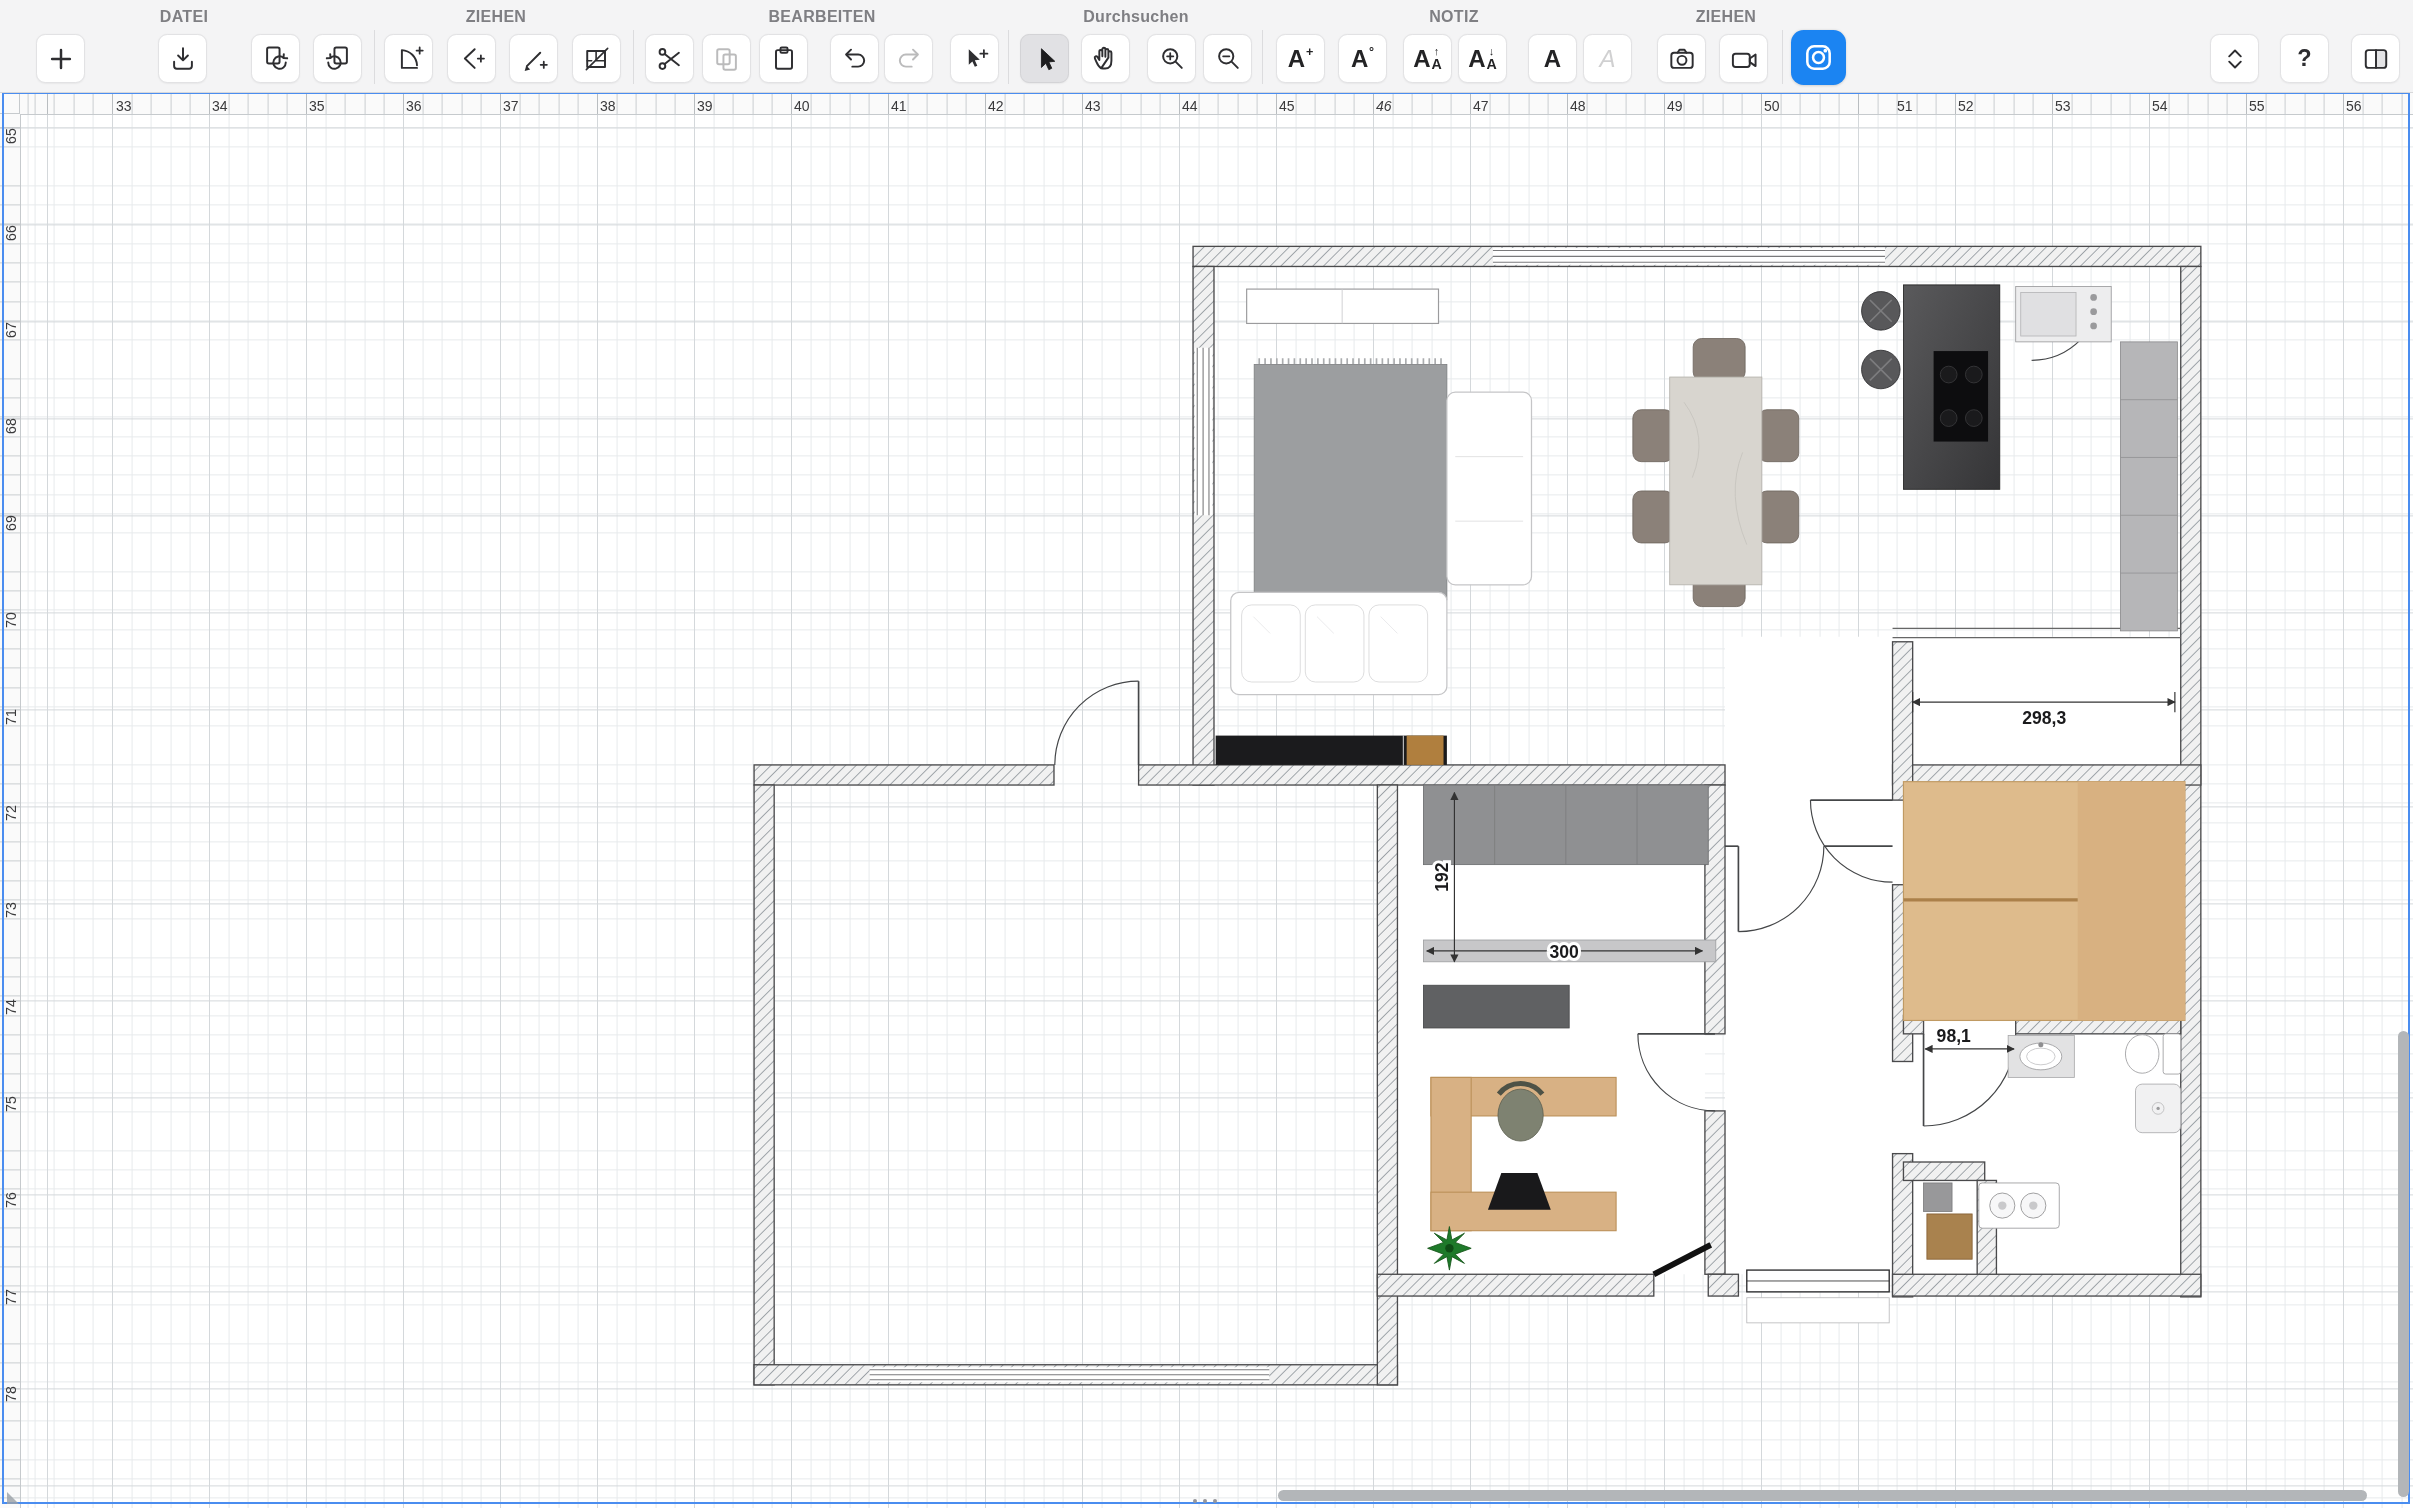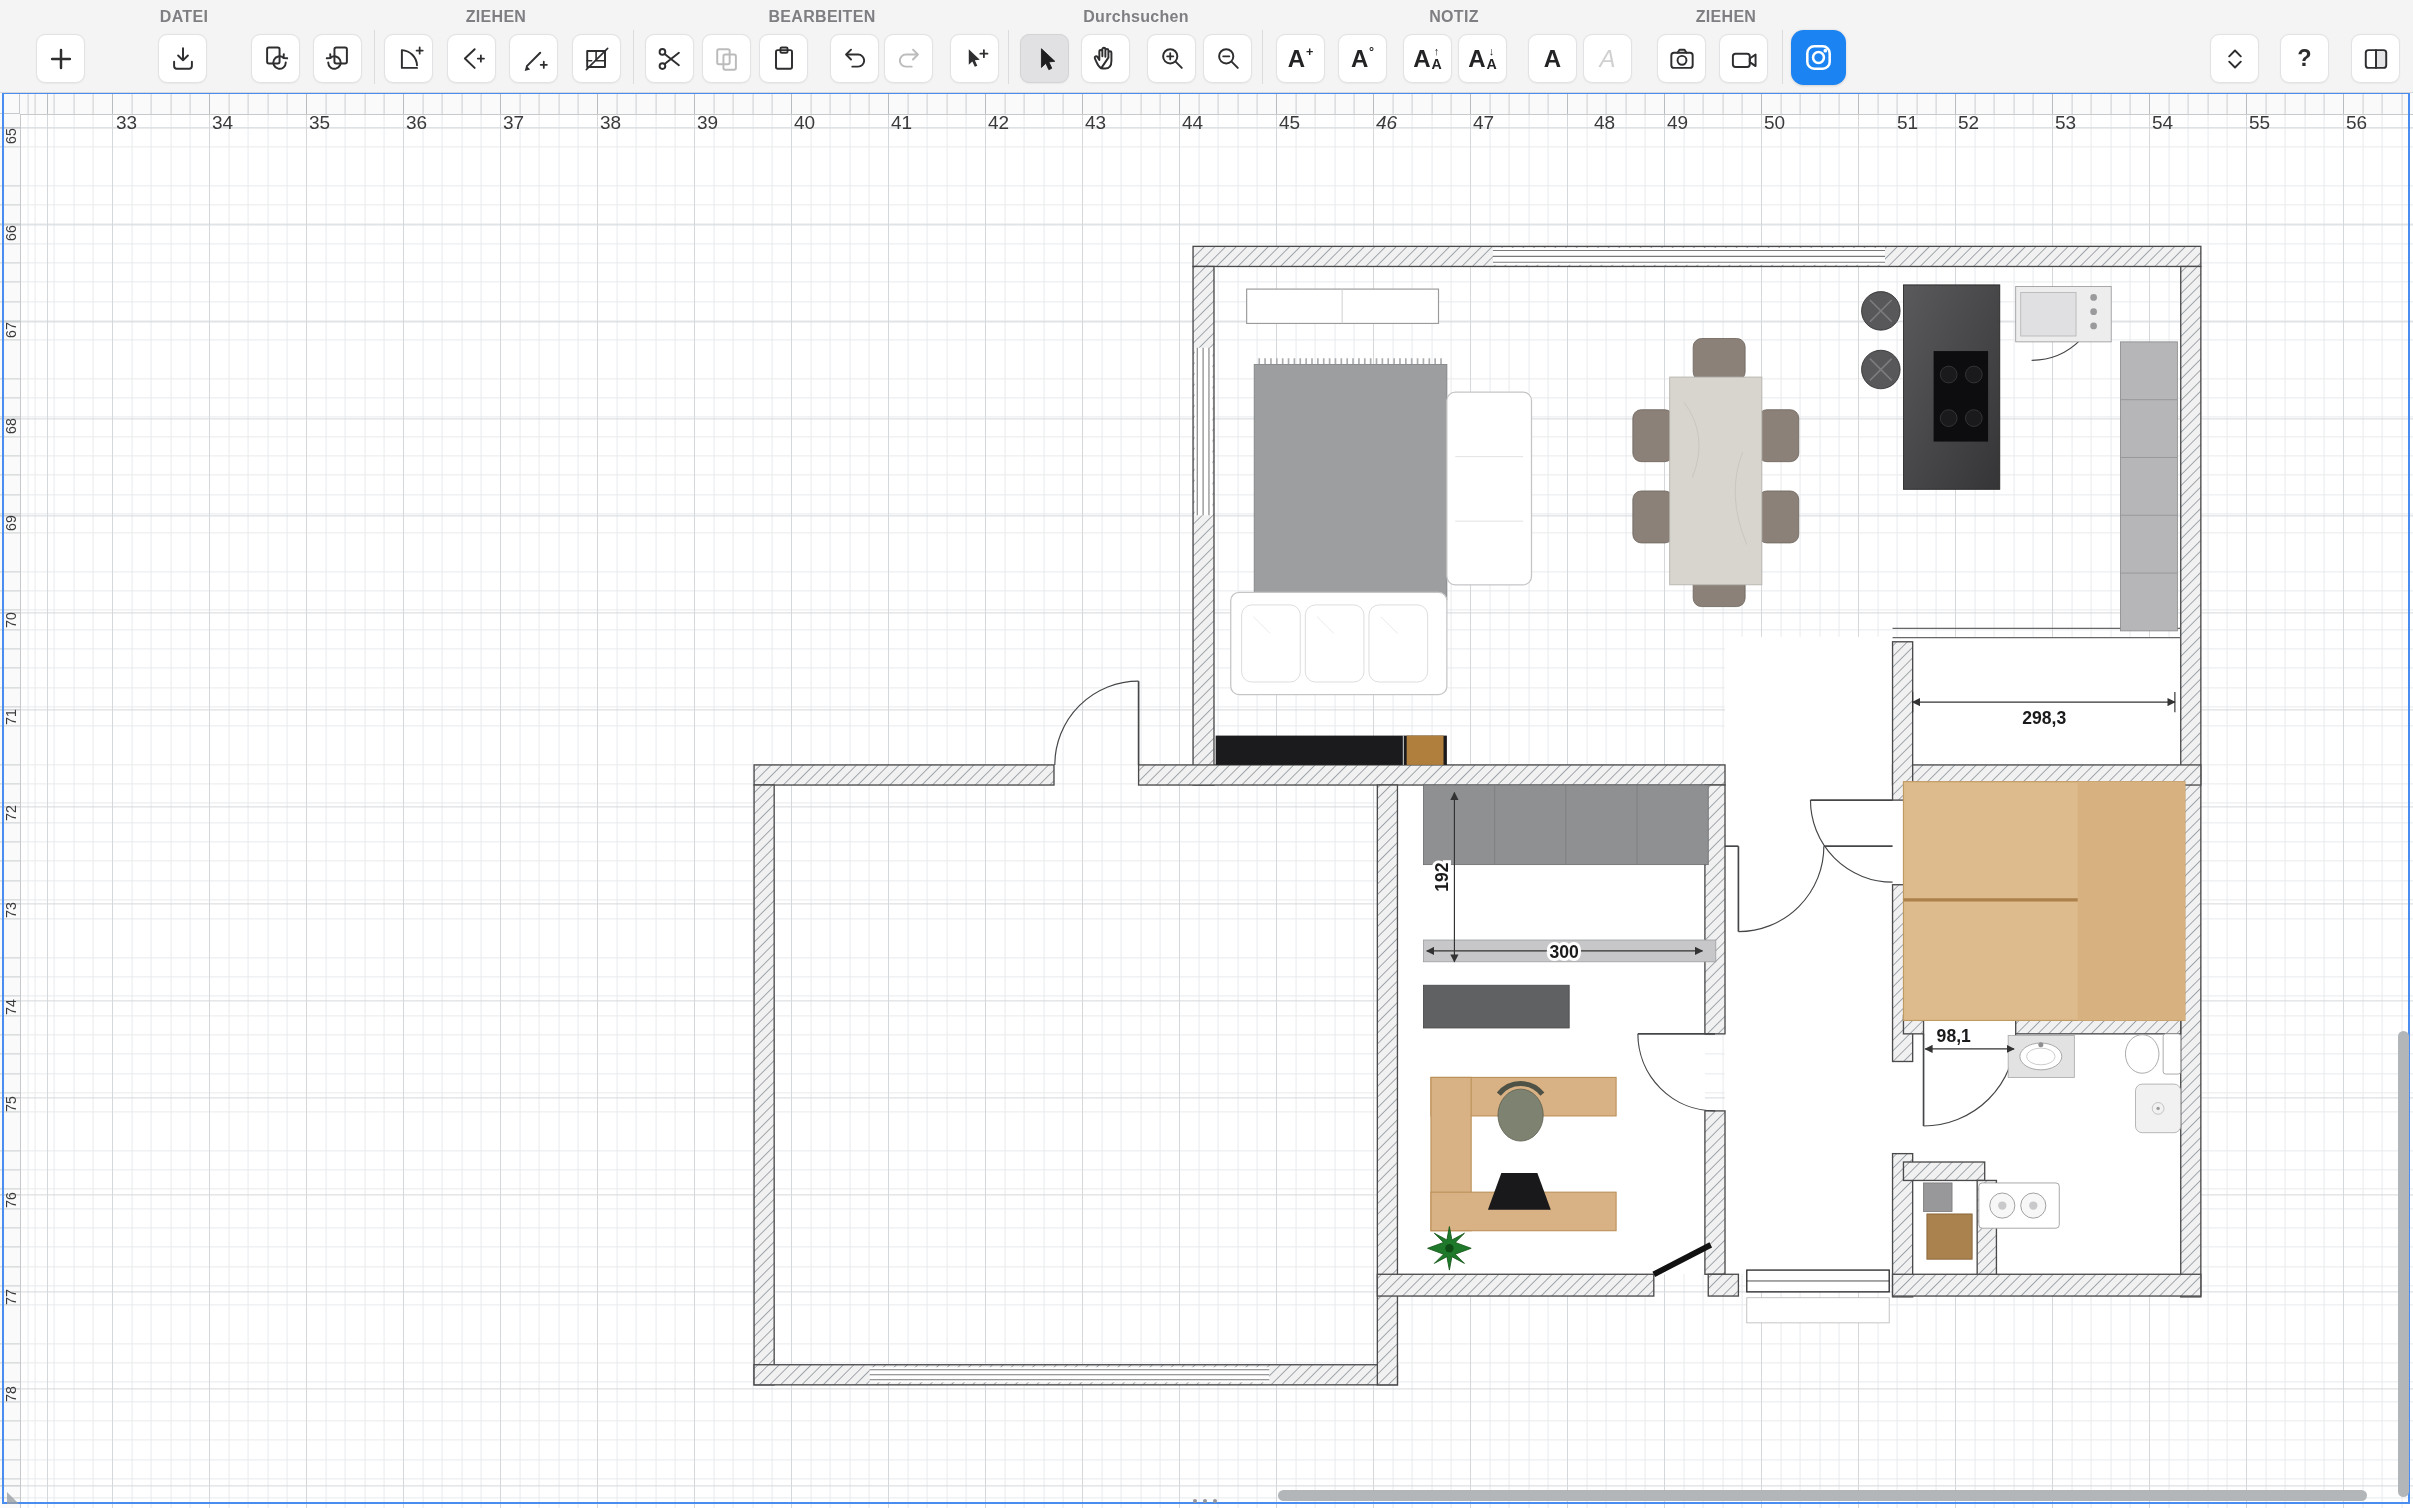--- a/index.html
+++ b/index.html
@@ -35,21 +35,21 @@
       repeating-linear-gradient(to right,#c9cdd0 0 0.8px,transparent 0.8px 19.4px);
     background-size:100% 100%,100% 6.7px;background-position:92px 0,14.6px 15px;background-repeat:repeat;}
   .vruler{position:absolute;left:0;top:114px;width:20px;height:1394px;background:#fafafa;
     border-right:0.8px solid #c6cacd;z-index:30;
     background-image:
       repeating-linear-gradient(to bottom,#b9bdc0 0 0.8px,transparent 0.8px 97px),
       repeating-linear-gradient(to bottom,#c9cdd0 0 0.8px,transparent 0.8px 19.3px);
     background-size:100% 100%,6.7px 100%;background-position:0 13.4px,13.4px 13.4px;background-repeat:repeat;}
   .corner{position:absolute;left:0;top:92px;width:20px;height:22px;background:#fafafa;
     border-right:0.8px solid #c6cacd;border-bottom:0.8px solid #c6cacd;z-index:31;box-sizing:border-box;}
-  .hnum{position:absolute;top:20px;font-size:19px;color:#3a3a3c;}
+  .hnum{position:absolute;top:6px;font-size:14px;color:#3a3a3c;}
   .vnum{position:absolute;left:3.4px;transform:rotate(-90deg);transform-origin:0 0;font-size:14.2px;color:#3a3a3c;white-space:nowrap;}
   
   .canvas{position:absolute;left:20px;top:114px;width:2393px;height:1394px;background:#fff;
     background-image:
       repeating-linear-gradient(to right,#d4d8db 0 0.8px,transparent 0.8px 97px),
       repeating-linear-gradient(to bottom,#d4d8db 0 0.8px,transparent 0.8px 97px),
       repeating-linear-gradient(to right,#e7eaec 0 0.8px,transparent 0.8px 19.4px),
       repeating-linear-gradient(to bottom,#e7eaec 0 0.8px,transparent 0.8px 19.3px);
     background-position:92px 0,0 13.4px,14.6px 0,0 13.4px;}
   .plansvg{position:absolute;left:20px;top:114px;z-index:10;}
@@ -279,21 +279,21 @@
       <span class="hnum" style="left: 580px; text-align: right;">38</span>
       <span class="hnum" style="left: 677px;">39</span>
       <span class="hnum" style="left: 774px;">40</span>
       <span class="hnum" style="left: 871px;">41</span>
       <span class="hnum" style="left: 968px;">42</span>
       <span class="hnum" style="left: 1065px;">43</span>
       <span class="hnum" style="left: 1162px;">44</span>
       <span class="hnum" style="left: 1259px;">45</span>
       <span class="hnum" style="left: 1356px; font-style: italic;">46</span>
       <span class="hnum" style="left: 1453px;">47</span>
-      <span class="hnum" style="left: 1550px; margin-left: 24px;">48</span>
+      <span class="hnum" style="left: 1550px;">48</span>
       <span class="hnum" style="left: 1647px;">49</span>
       <span class="hnum" style="left: 1744px;">50</span>
       <span class="hnum" style="left: 1841px; margin-left: 36px;">51</span>
       <span class="hnum" style="left: 1938px;">52</span>
       <span class="hnum" style="left: 2035px;">53</span>
       <span class="hnum" style="left: 2132px;">54</span>
       <span class="hnum" style="left: 2229px;">55</span>
       <span class="hnum" style="left: 2326px;">56</span>
     </div>
   </div>

